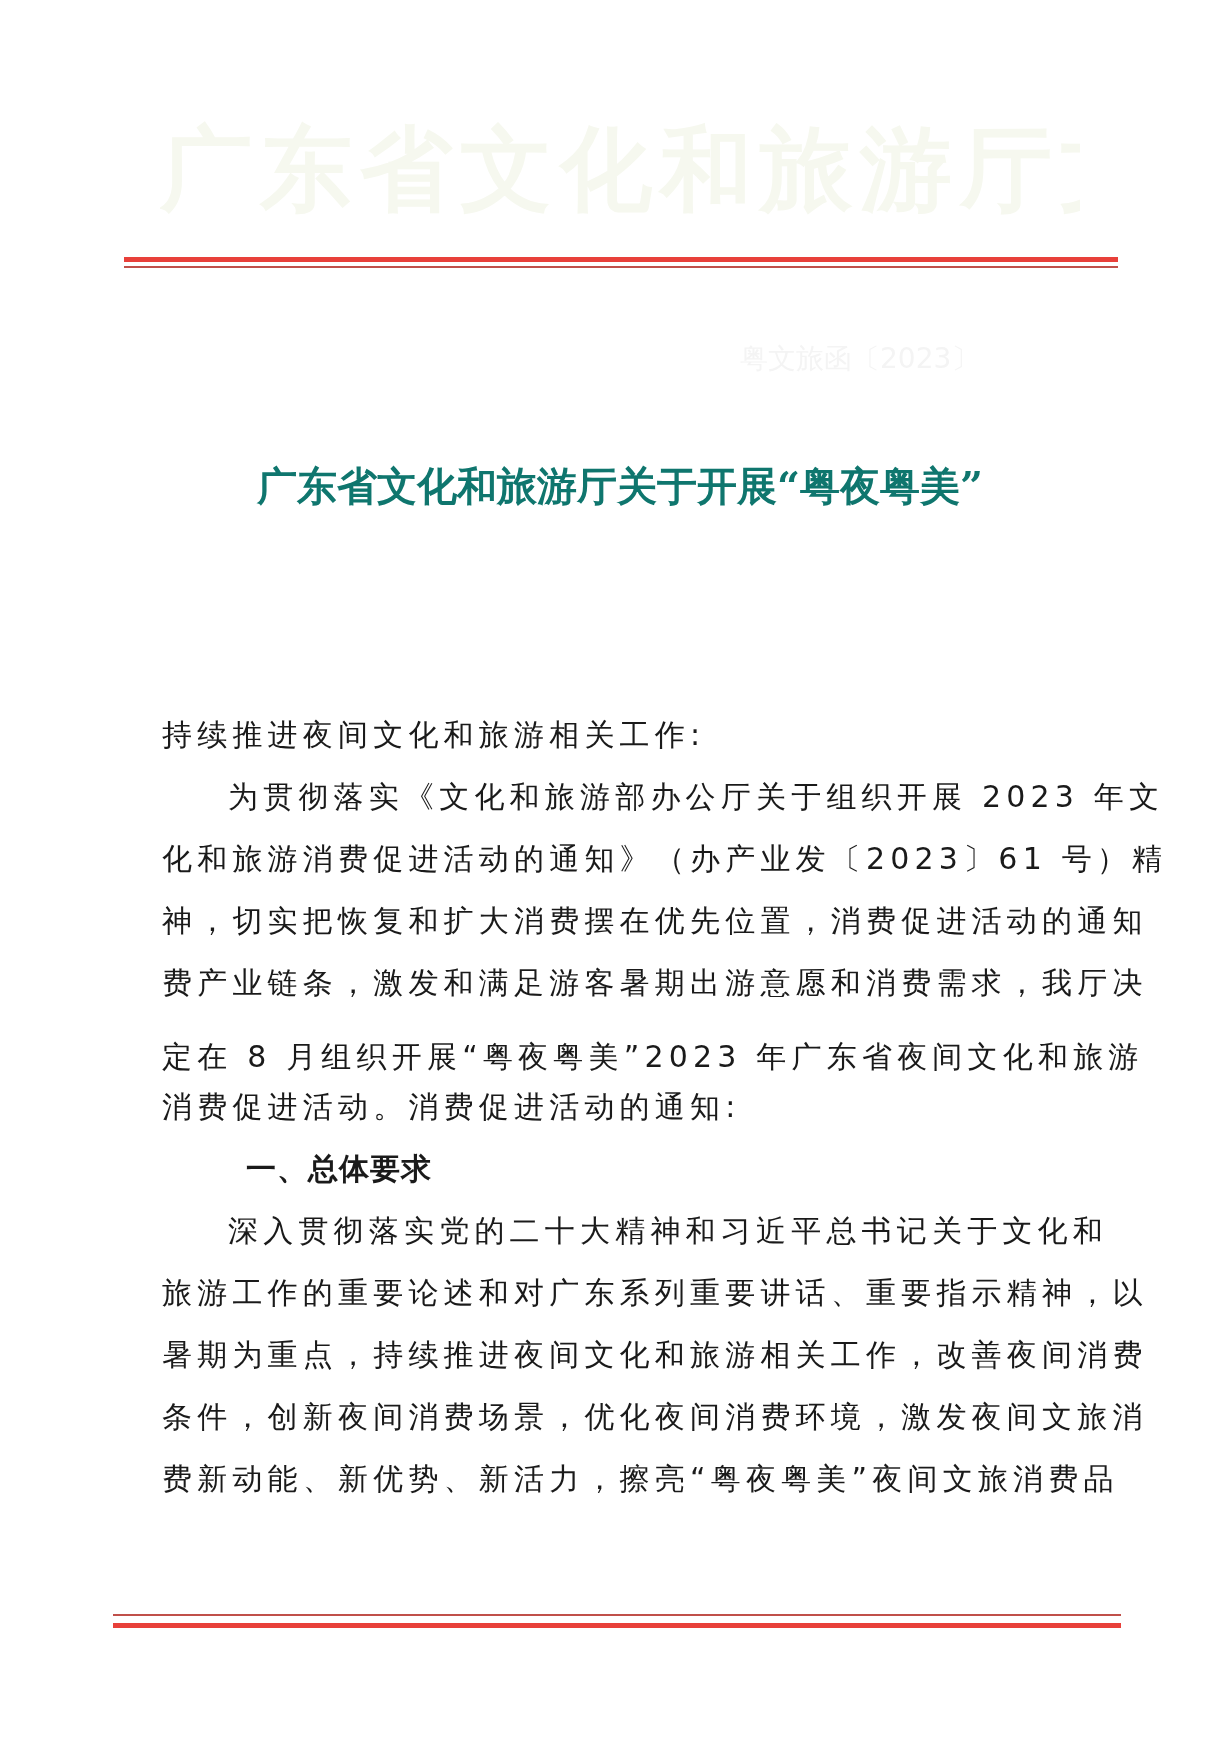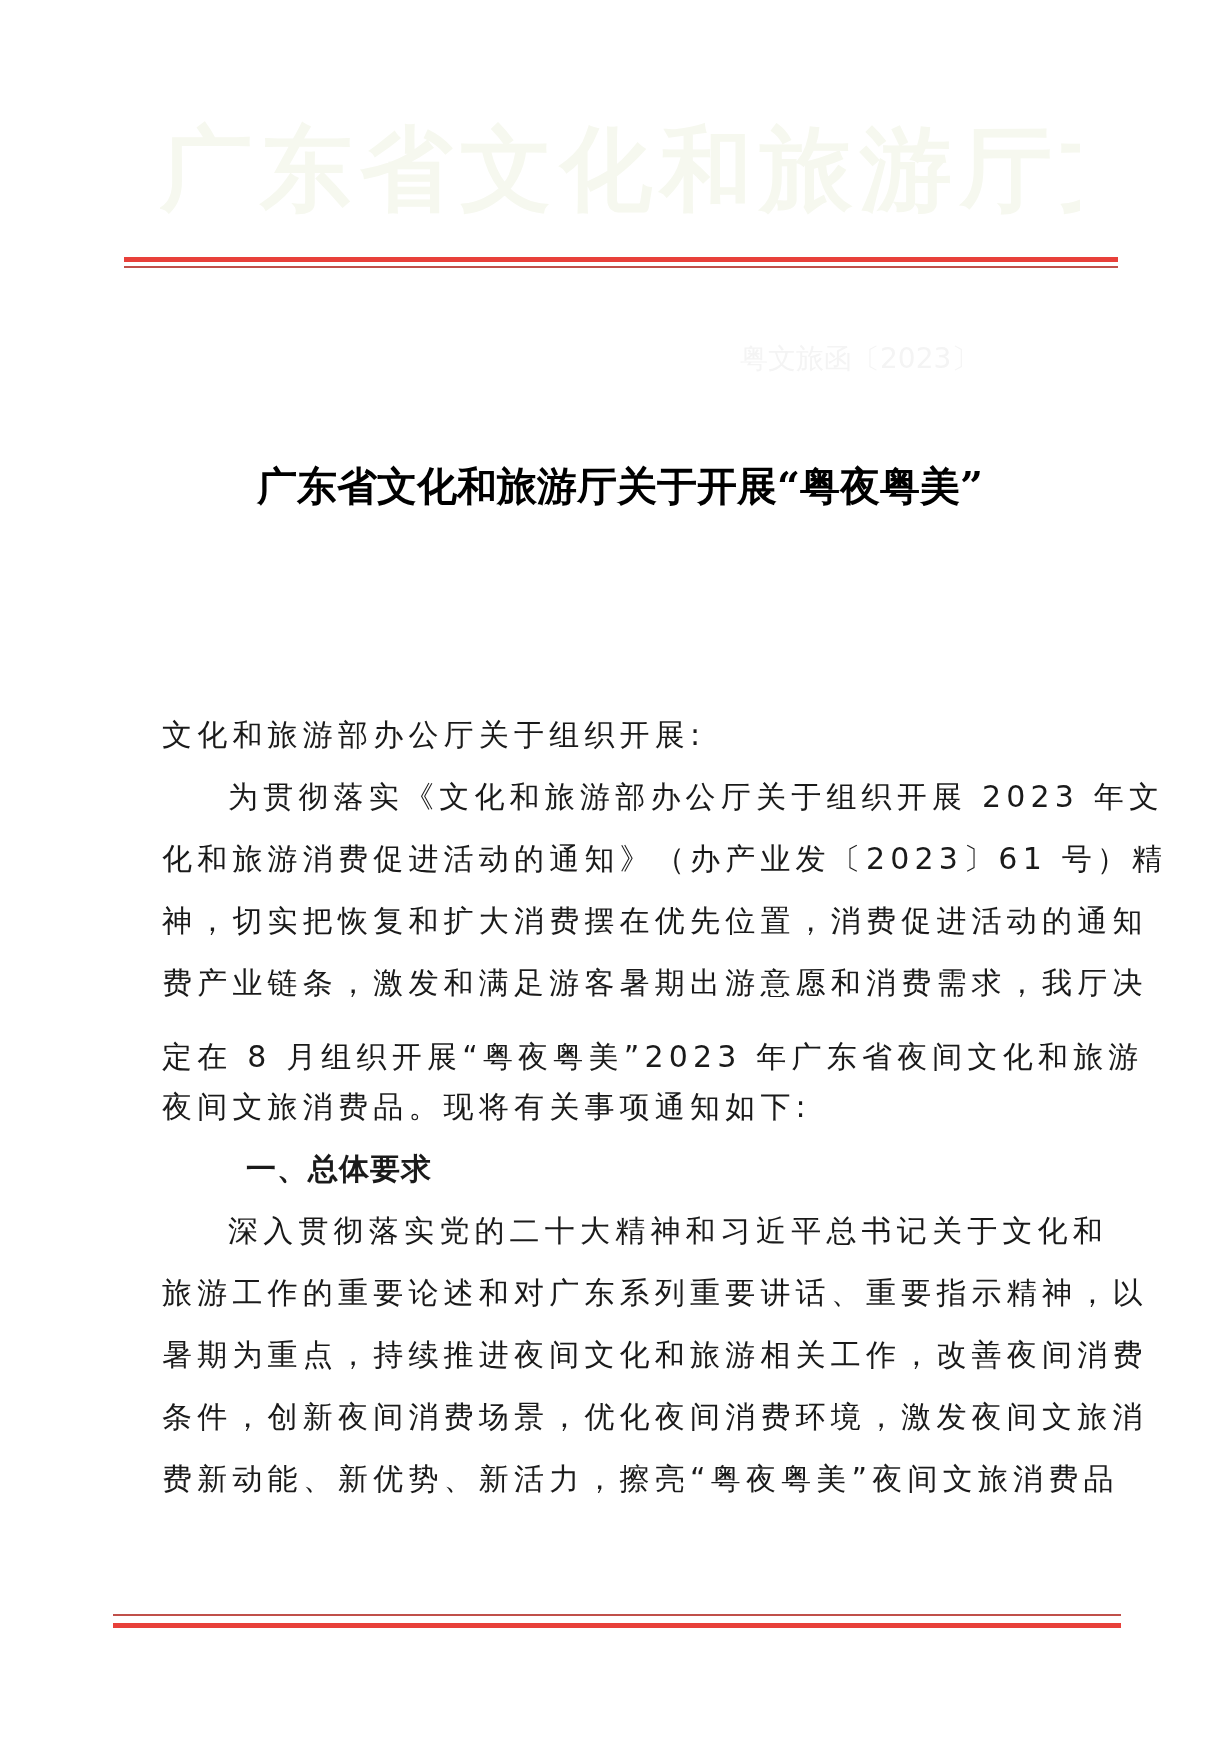--- a/index.html
+++ b/index.html
@@ -83,21 +83,21 @@
     .title {
       position: absolute;
       left: 120px;
       top: 455px;
       width: 1000px;
       text-align: center;
       font-family: "DejaVu Serif", "Liberation Serif", serif;
       font-weight: bold;
       font-size: 40px;
       line-height: 62px;
-      color: #000000;
+      color: #0f766e;
     }
     .title div { white-space: nowrap; }
     .body-text {
       position: absolute;
       left: 162px;
       top: 705px;
       width: 920px;
       font-family: "DejaVu Sans", "Liberation Sans", sans-serif;
       font-size: 30px;
       color: #1a1a1a;
@@ -128,27 +128,27 @@
   <div class="rule-top-thick"></div>
   <div class="rule-top-thin"></div>
 
   <div class="docnum">粤文旅函〔2023〕</div>
 
   <div class="title">
     <div>广东省文化和旅游厅关于开展“粤夜粤美”</div>
   </div>
 
   <div class="body-text">
-    <div class="line" style="top:0px">文化和旅游部办公厅关于组织开展:</div>
+    <div class="line" style="top:0px">持续推进夜间文化和旅游相关工作:</div>
     <div class="line indent" style="top:62px">为贯彻落实《文化和旅游部办公厅关于组织开展 2023 年文</div>
     <div class="line" style="top:124px">化和旅游消费促进活动的通知》（办产业发〔2023〕61 号）精</div>
     <div class="line" style="top:186px">神，切实把恢复和扩大消费摆在优先位置，消费促进活动的通知</div>
     <div class="line" style="top:248px">费产业链条，激发和满足游客暑期出游意愿和消费需求，我厅决</div>
     <div class="line" style="top:322px">定在 8 月组织开展“粤夜粤美”2023 年广东省夜间文化和旅游</div>
-    <div class="line" style="top:372px">夜间文旅消费品。现将有关事项通知如下:</div>
+    <div class="line" style="top:372px">消费促进活动。消费促进活动的通知:</div>
     <div class="line indent heading" style="top:434px">一、总体要求</div>
     <div class="line indent" style="top:496px">深入贯彻落实党的二十大精神和习近平总书记关于文化和</div>
     <div class="line" style="top:558px">旅游工作的重要论述和对广东系列重要讲话、重要指示精神，以</div>
     <div class="line" style="top:620px">暑期为重点，持续推进夜间文化和旅游相关工作，改善夜间消费</div>
     <div class="line" style="top:682px">条件，创新夜间消费场景，优化夜间消费环境，激发夜间文旅消</div>
     <div class="line" style="top:744px">费新动能、新优势、新活力，擦亮“粤夜粤美”夜间文旅消费品</div>
   </div>
 
   <div class="rule-bot-thin"></div>
   <div class="rule-bot-thick"></div>

